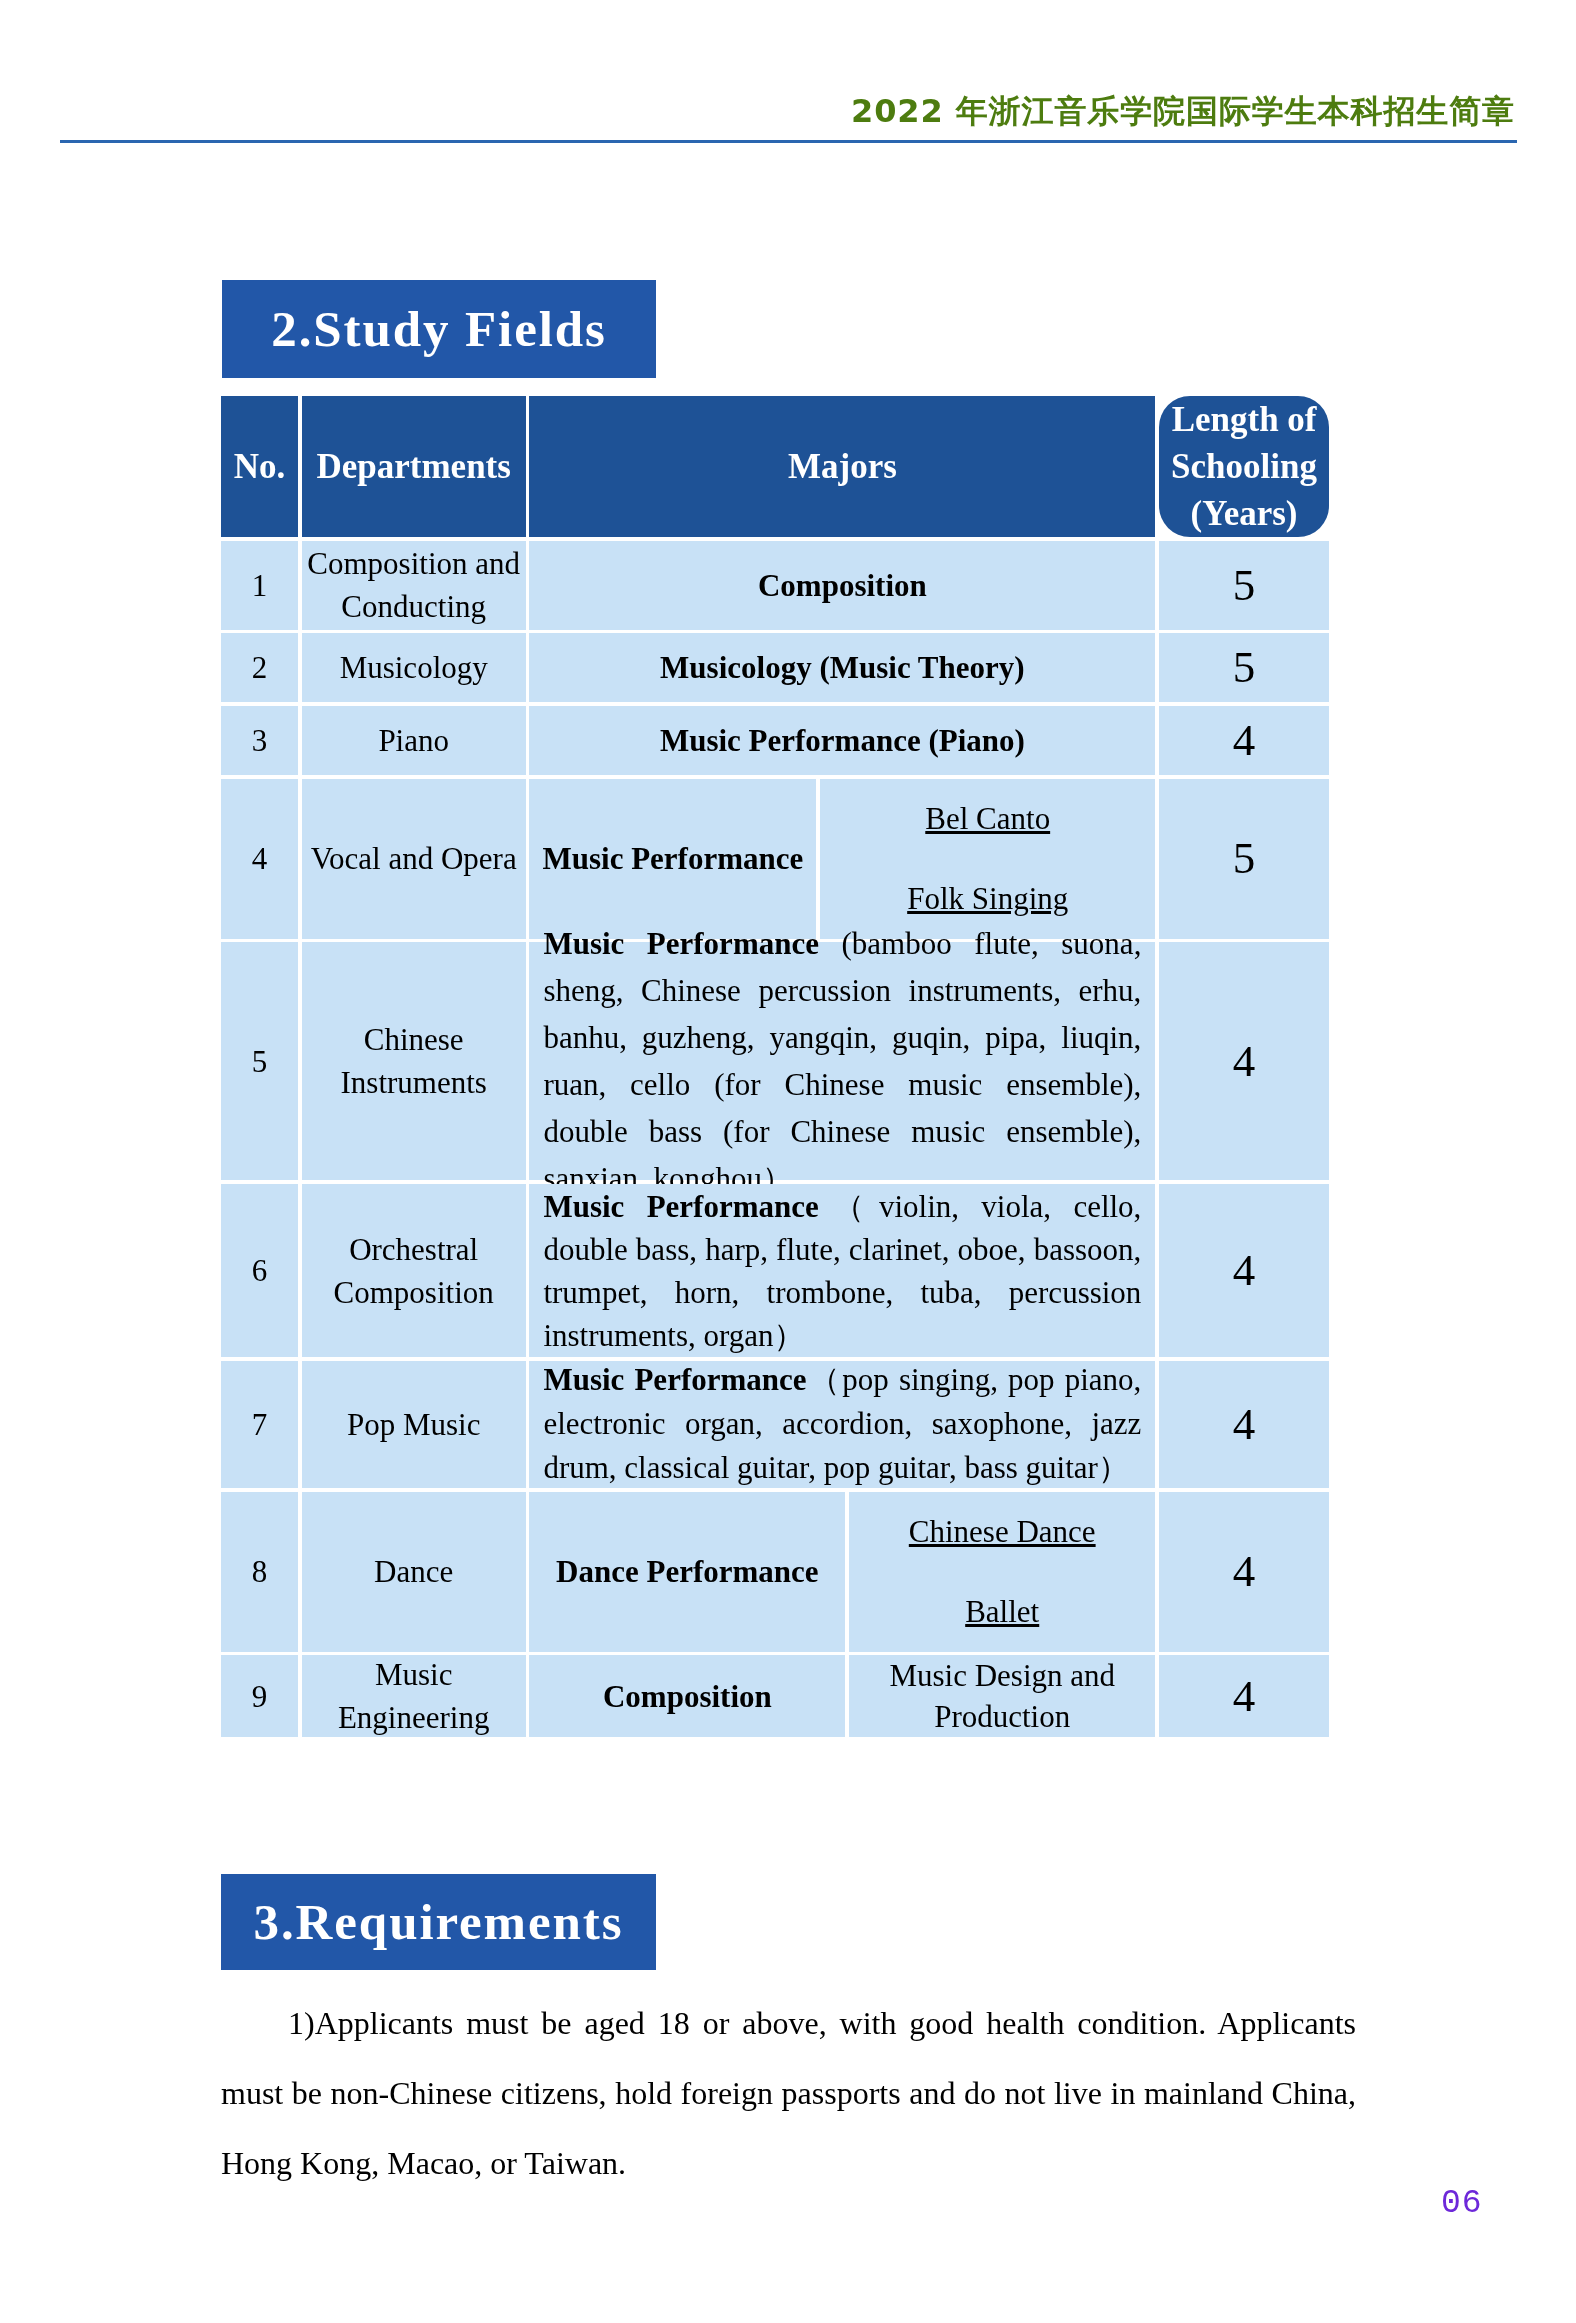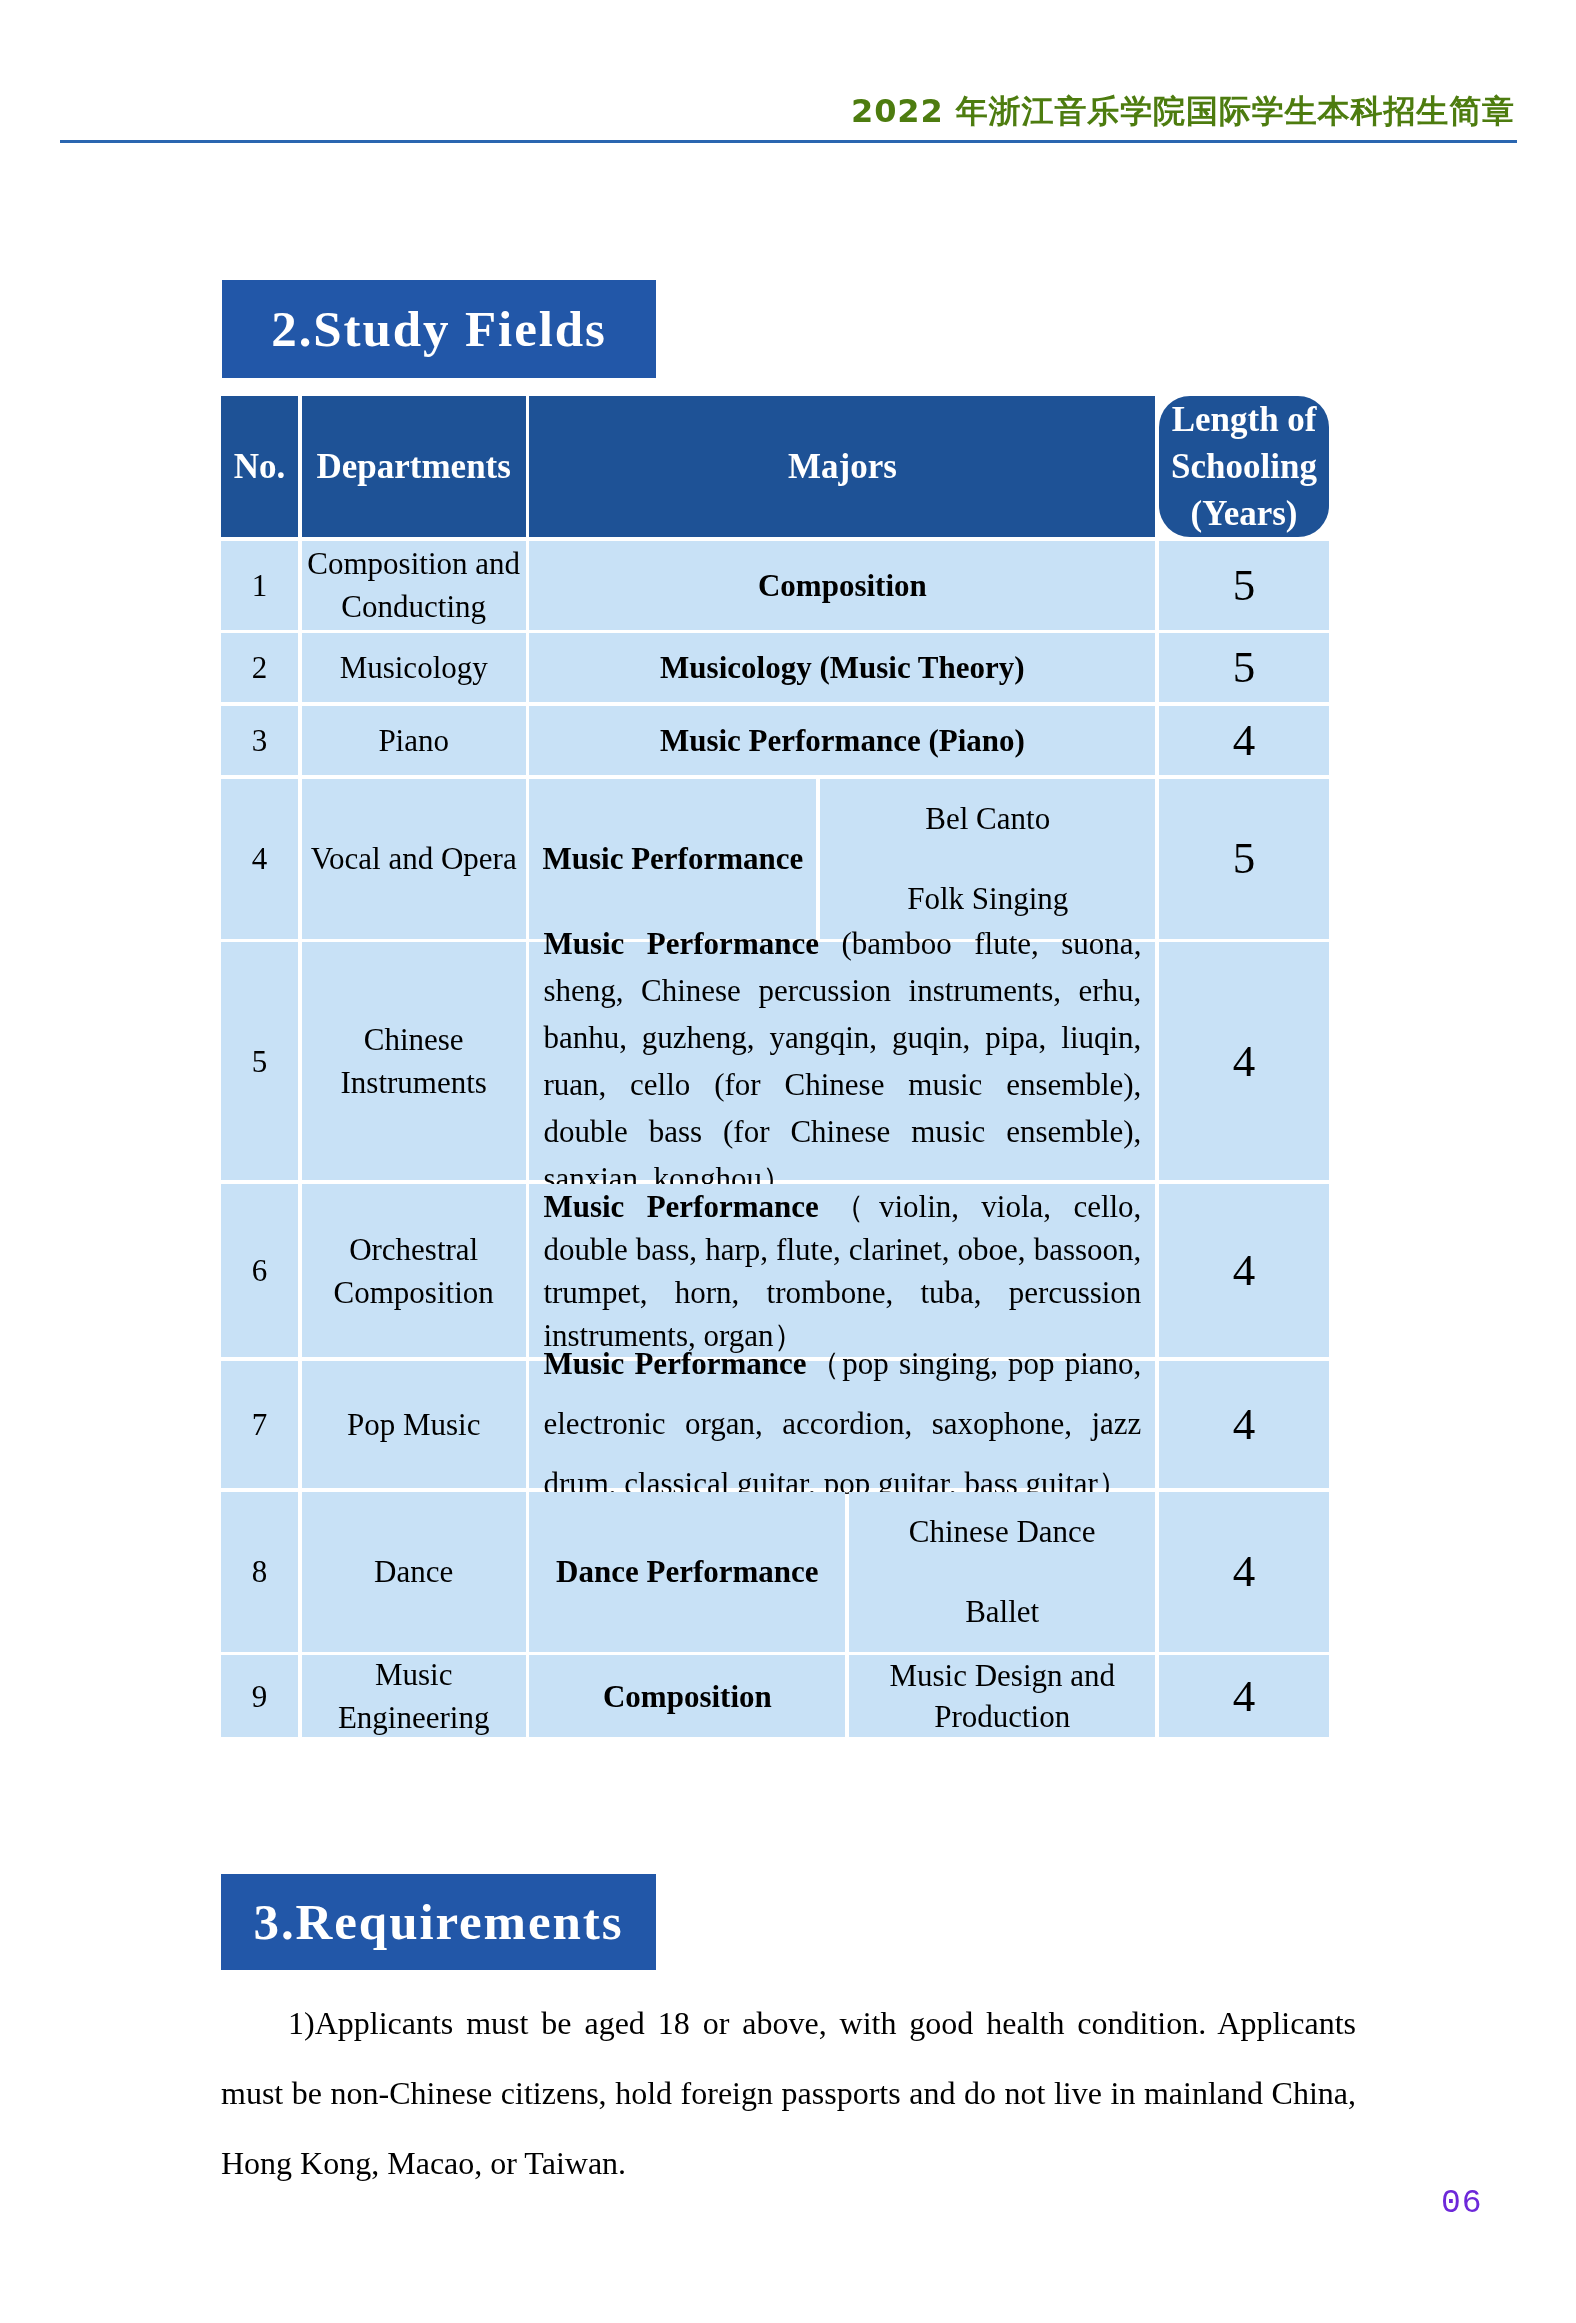--- a/index.html
+++ b/index.html
@@ -45,26 +45,26 @@
   .hcell {
     background:#1E5296; color:#ffffff; font-weight:bold; font-size:35px;
     line-height:47px;
   }
   .h-len { flex-direction:column;border-radius:31px; }
   .bold-major { font-weight:bold; }
   .longtext { justify-content:flex-start; padding:0 14px; }
   .longtext .lt-inner { width:100%; text-align:justify; }
   .lh50 .lt-inner { line-height:47px; }
   .lh46 .lt-inner { line-height:43px; }
-  .lh45 .lt-inner { line-height:60px; }
+  .lh45 .lt-inner { line-height:44px; }
   .majors-split { width:626px; flex:none; display:flex; gap:3.7px; }
   .sub-left-4 { width:287px; flex:none; }
   .sub-left-8 { width:316px; flex:none; }
   .sub-right  { flex:1; }
-  .sub-stack  { flex:1; display:flex; flex-direction:column; gap:0; }
+  .sub-stack  { flex:1; display:flex; flex-direction:column; gap:0;text-decoration:underline; }
   .sub-stack .cell { flex:1; }
   .sub-right.two-line { line-height:41px; }
   
   .rh-header { height:141px; }
   .rh1 { height:89px; }  .rh2 { height:69px; }  .rh3 { height:69px; }
   .rh4 { height:160px; } .rh5 { height:238px; } .rh6 { height:173px; }
   .rh7 { height:127px; } .rh8 { height:160px; } .rh9 { height:82px; }
   
   .req-paragraph {
     position:absolute; left:221px; top:1988px; width:1135px;

